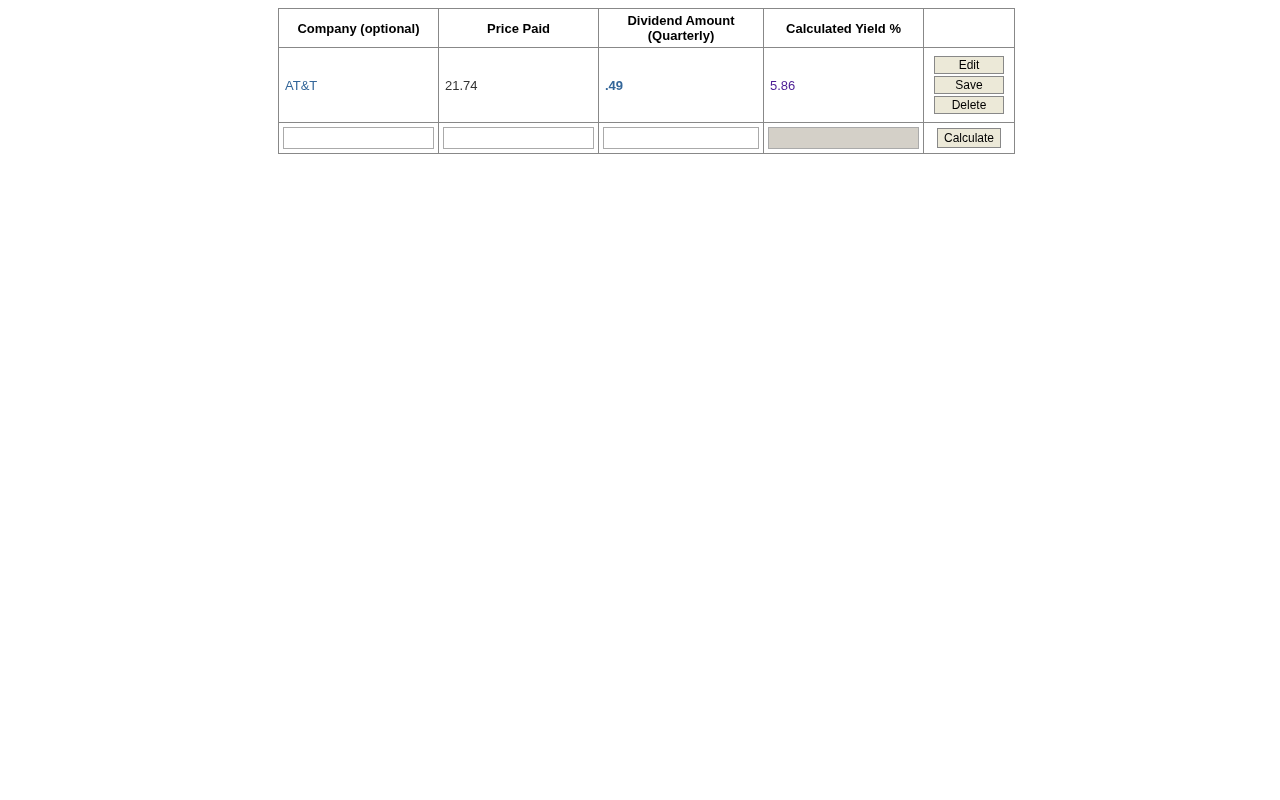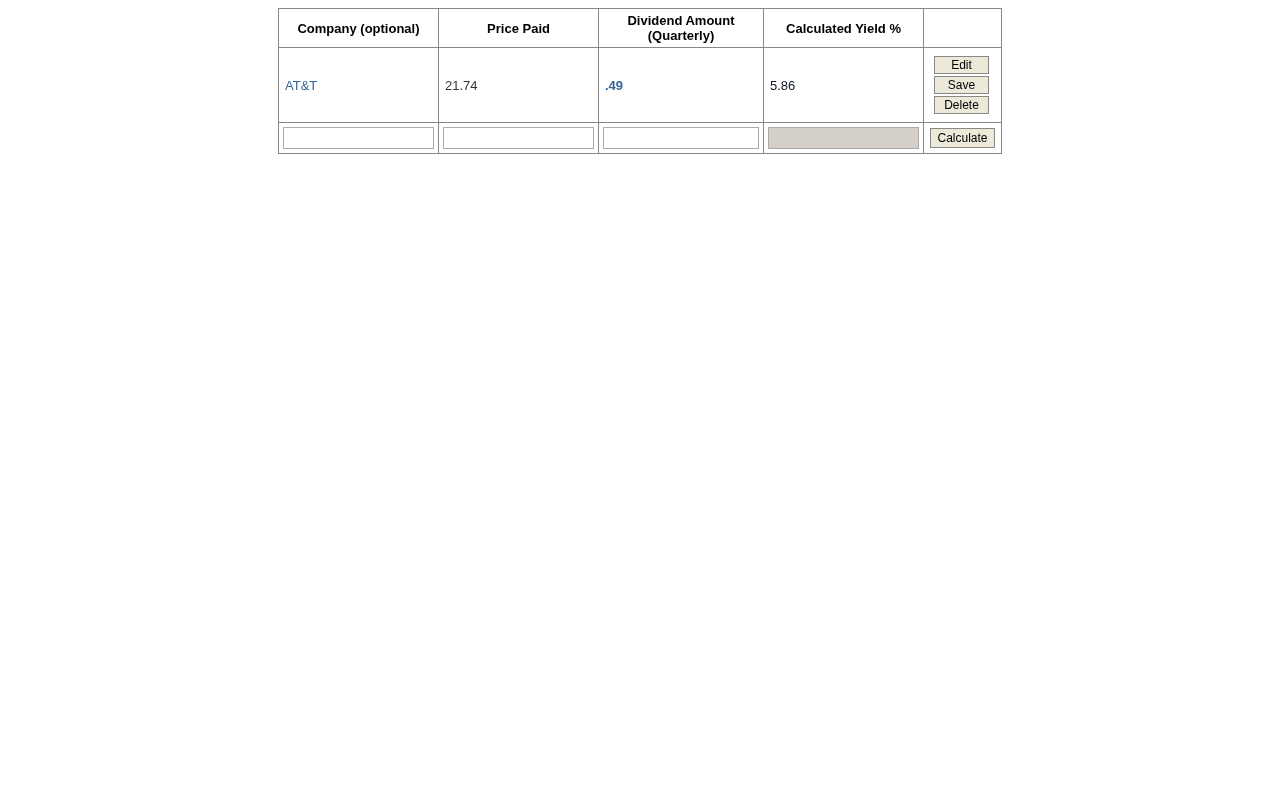--- a/index.html
+++ b/index.html
@@ -59,33 +59,33 @@
     .row-data .price-text {
       color: #333;
     }
 
     .row-data .div-text {
       color: #336699;
       font-weight: bold;
     }
 
     .row-data .yield-text {
-      color: #0f172a;
+      color: #4c1d95;
     }
 
     .actions-cell {
       display: flex;
       flex-direction: column;
       gap: 2px;
       padding: 4px;
       align-items: flex-start;
     }
 
     .btn-action {
-      width: 55px;
+      width: 70px;
       font-size: 12px;
       padding: 1px 4px;
       cursor: pointer;
       background: #ece9d8;
       border: 1px solid #888;
     }
 
     .row-input td {
       padding: 4px;
       text-decoration: underline;

